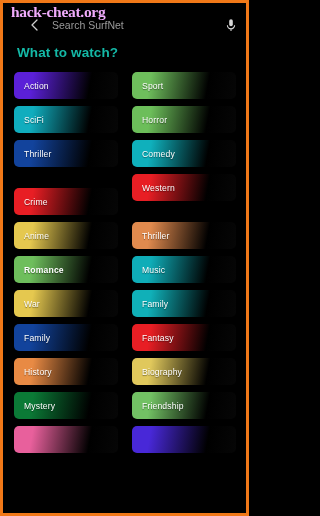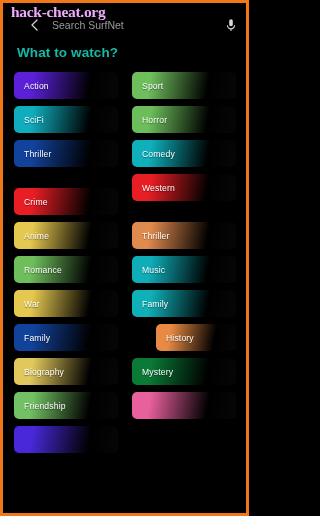--- a/index.html
+++ b/index.html
@@ -199,36 +199,39 @@
       </div>
       <div class="tile" style="background: linear-gradient(100deg, rgb(232, 30, 36) 0%, rgb(232, 30, 36) 18%, rgba(0, 0, 0, 0.62) 72%, rgb(6, 6, 6) 100%);">
         <span class="tile-label">Western</span>
       </div>
       <div class="tile" style="background: linear-gradient(100deg, rgb(229, 200, 79) 0%, rgb(229, 200, 79) 18%, rgba(0, 0, 0, 0.62) 72%, rgb(6, 6, 6) 100%);">
         <span class="tile-label">Anime</span>
       </div>
       <div class="tile" style="background: linear-gradient(100deg, rgb(224, 138, 78) 0%, rgb(224, 138, 78) 18%, rgba(0, 0, 0, 0.62) 72%, rgb(6, 6, 6) 100%);">
         <span class="tile-label">Thriller</span>
       </div>
-      <div class="tile" style="background: linear-gradient(100deg, rgb(110, 190, 92) 0%, rgb(110, 190, 92) 18%, rgba(0, 0, 0, 0.62) 72%, rgb(6, 6, 6) 100%);">
+      <div class="tile" style="background: linear-gradient(100deg, rgb(110, 190, 92) 0%, rgb(110, 190, 92) 18%, rgba(0, 0, 0, 0.62) 72%, rgb(6, 6, 6) 100%); font-weight: bold;">
         <span class="tile-label">Romance</span>
       </div>
       <div class="tile" style="background: linear-gradient(100deg, rgb(15, 173, 184) 0%, rgb(15, 173, 184) 18%, rgba(0, 0, 0, 0.62) 72%, rgb(6, 6, 6) 100%); text-align: center;">
         <span class="tile-label">Music</span>
       </div>
       <div class="tile" style="background: linear-gradient(100deg, rgb(229, 200, 79) 0%, rgb(229, 200, 79) 18%, rgba(0, 0, 0, 0.62) 72%, rgb(6, 6, 6) 100%);">
         <span class="tile-label">War</span>
       </div>
       <div class="tile" style="background: linear-gradient(100deg, rgb(16, 176, 184) 0%, rgb(16, 176, 184) 18%, rgba(0, 0, 0, 0.62) 72%, rgb(6, 6, 6) 100%);">
         <span class="tile-label">Family</span>
       </div>
       <div class="tile" style="background: linear-gradient(100deg, rgb(18, 67, 156) 0%, rgb(18, 67, 156) 18%, rgba(0, 0, 0, 0.62) 72%, rgb(6, 6, 6) 100%);">
         <span class="tile-label">Family</span>
       </div>
-      <div class="tile" style="background: linear-gradient(100deg, rgb(232, 138, 68) 0%, rgb(232, 138, 68) 18%, rgba(0, 0, 0, 0.62) 72%, rgb(6, 6, 6) 100%); margin-left: 24px;">
+      <div class="tile" style="background: linear-gradient(100deg, rgb(232, 30, 36) 0%, rgb(232, 30, 36) 18%, rgba(0, 0, 0, 0.62) 72%, rgb(6, 6, 6) 100%);">
+        <span class="tile-label">Fantasy</span>
+      </div>
+      <div class="tile" style="background: linear-gradient(100deg, rgb(232, 138, 68) 0%, rgb(232, 138, 68) 18%, rgba(0, 0, 0, 0.62) 72%, rgb(6, 6, 6) 100%);">
         <span class="tile-label">History</span>
       </div>
       <div class="tile" style="background: linear-gradient(100deg, rgb(224, 200, 92) 0%, rgb(224, 200, 92) 18%, rgba(0, 0, 0, 0.62) 72%, rgb(6, 6, 6) 100%);">
         <span class="tile-label">Biography</span>
       </div>
       <div class="tile" style="background: linear-gradient(100deg, rgb(11, 122, 54) 0%, rgb(11, 122, 54) 18%, rgba(0, 0, 0, 0.62) 72%, rgb(6, 6, 6) 100%);">
         <span class="tile-label">Mystery</span>
       </div>
       <div class="tile" style="background: linear-gradient(100deg, rgb(114, 193, 100) 0%, rgb(114, 193, 100) 18%, rgba(0, 0, 0, 0.62) 72%, rgb(6, 6, 6) 100%);">
         <span class="tile-label">Friendship</span>

